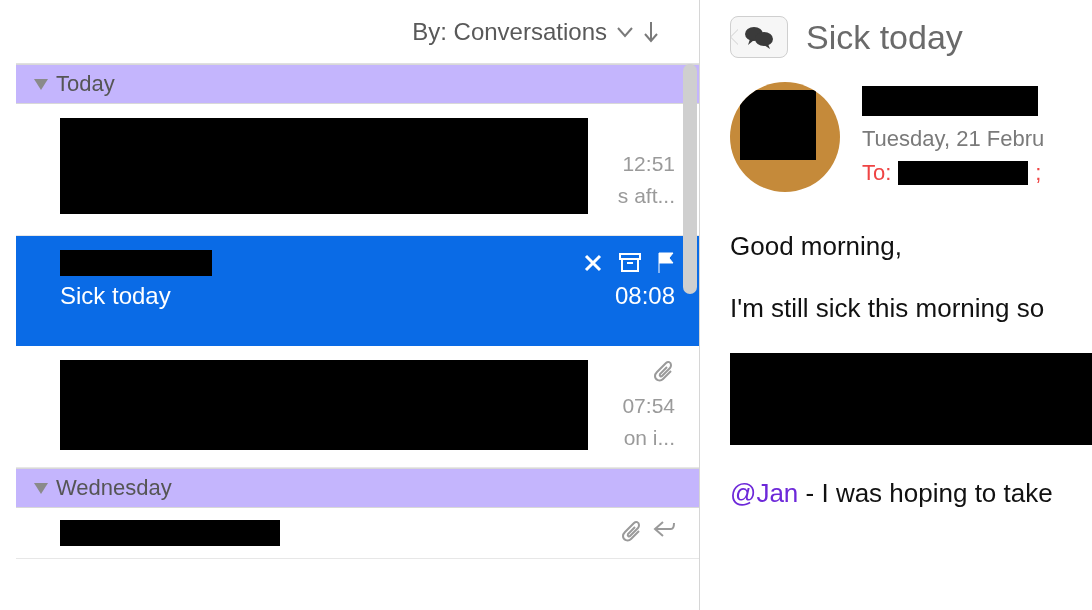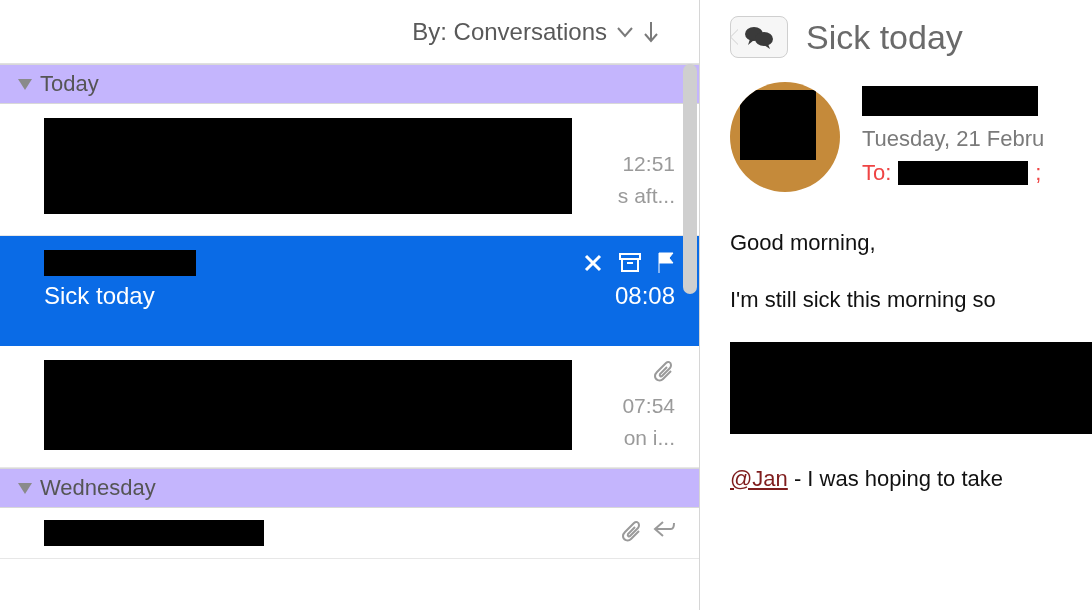--- a/index.html
+++ b/index.html
@@ -14,20 +14,21 @@
   }
   .app { display: flex; height: 100%; }
 
   
   .list-pane {
     width: 700px;
     display: flex;
     flex-direction: column;
     border-right: 1px solid #d6d6d6;
     position: relative;
+    padding-left: 16px;
   }
   .sort-bar {
     height: 64px;
     display: flex;
     align-items: center;
     justify-content: flex-end;
     padding-right: 40px;
     border-bottom: 1px solid #e0e0e0;
     gap: 10px;
     color: #595959;
@@ -146,25 +147,25 @@
   .avatar .mask {
     position:absolute; left:10px; top:8px; width:76px; height:70px; background:#000;
   }
   .sender-meta { flex:1; padding-top:4px; }
   .sender-name-redact { width:176px; height:30px; background:#000; }
   .sent-date { color:#7a7a7a; font-size:22px; margin-top:10px; white-space:nowrap; }
   .to-row { display:flex; gap:7px; margin-top:8px; color:#ef4444; font-size:22px; align-items:center;}
   .to-redact { width:130px; height:24px; background:#000; }
 
   .body {
-    margin-top:36px; font-size:22px; line-height:1.4; color:#111;
+    margin-top:36px; font-size:26px; line-height:1.4; color:#111;
   }
   .body p { margin-bottom:26px; white-space:nowrap; }
   .body .big-redact { width:372px; height:92px; background:#000; margin:10px 0 30px 0;}
-  .mention { color:#7f1d1d; text-decoration:underline; }
+  .mention { color:#6d28d9; }
 
 </style>
 </head>
 <body>
 
 <div class="app">
 
   <div class="list-pane">
 
     <div class="sort-bar">

